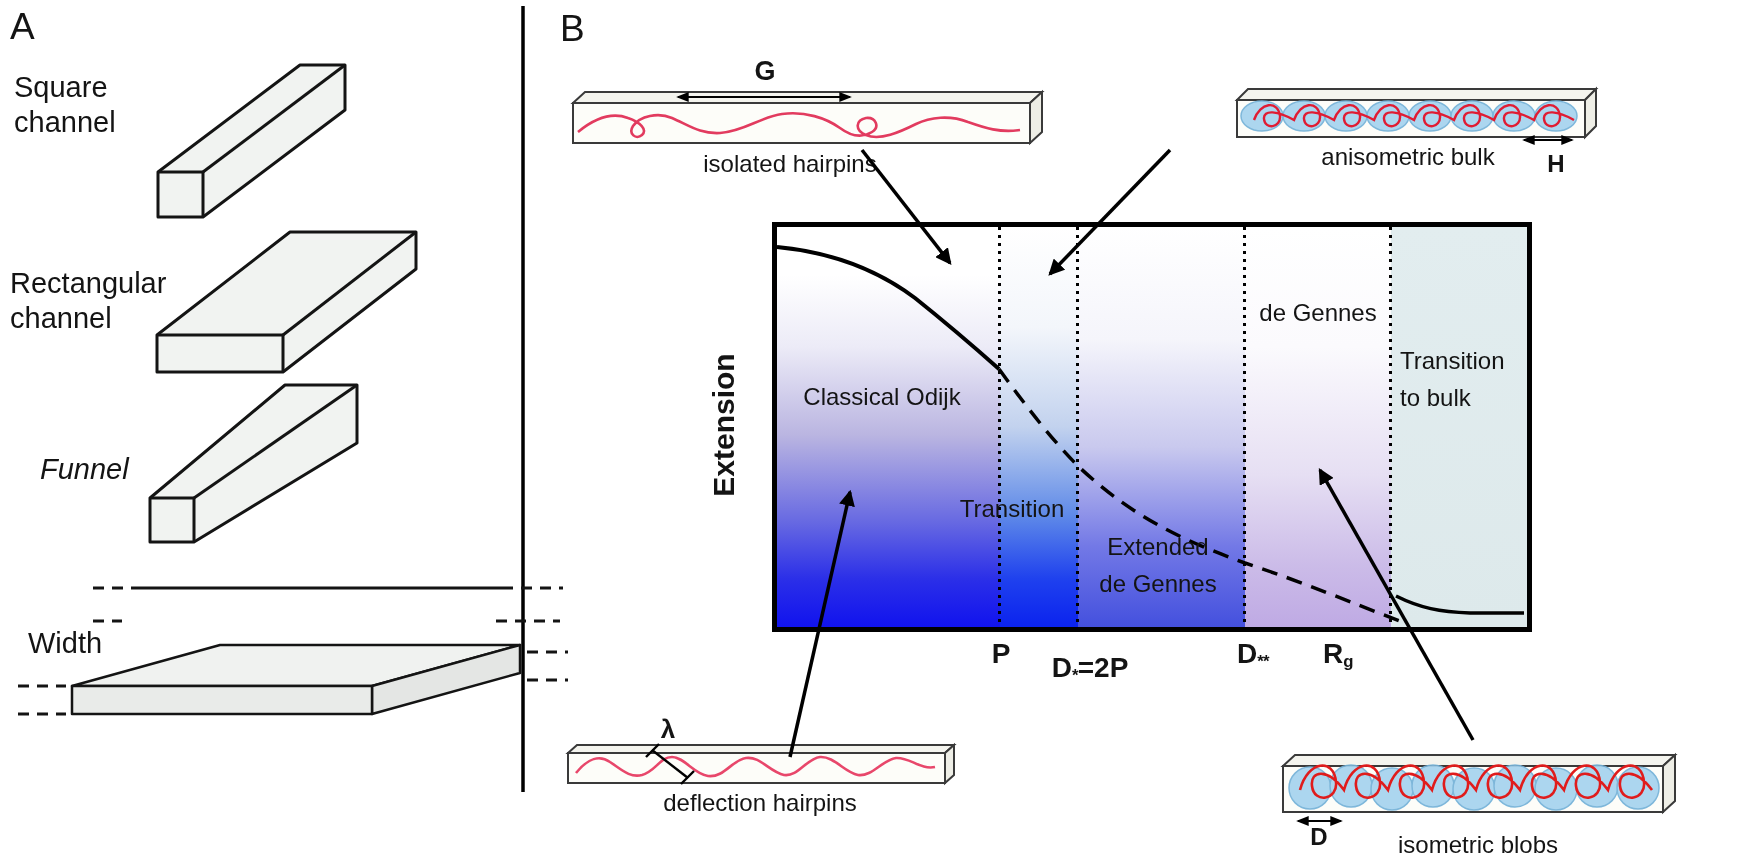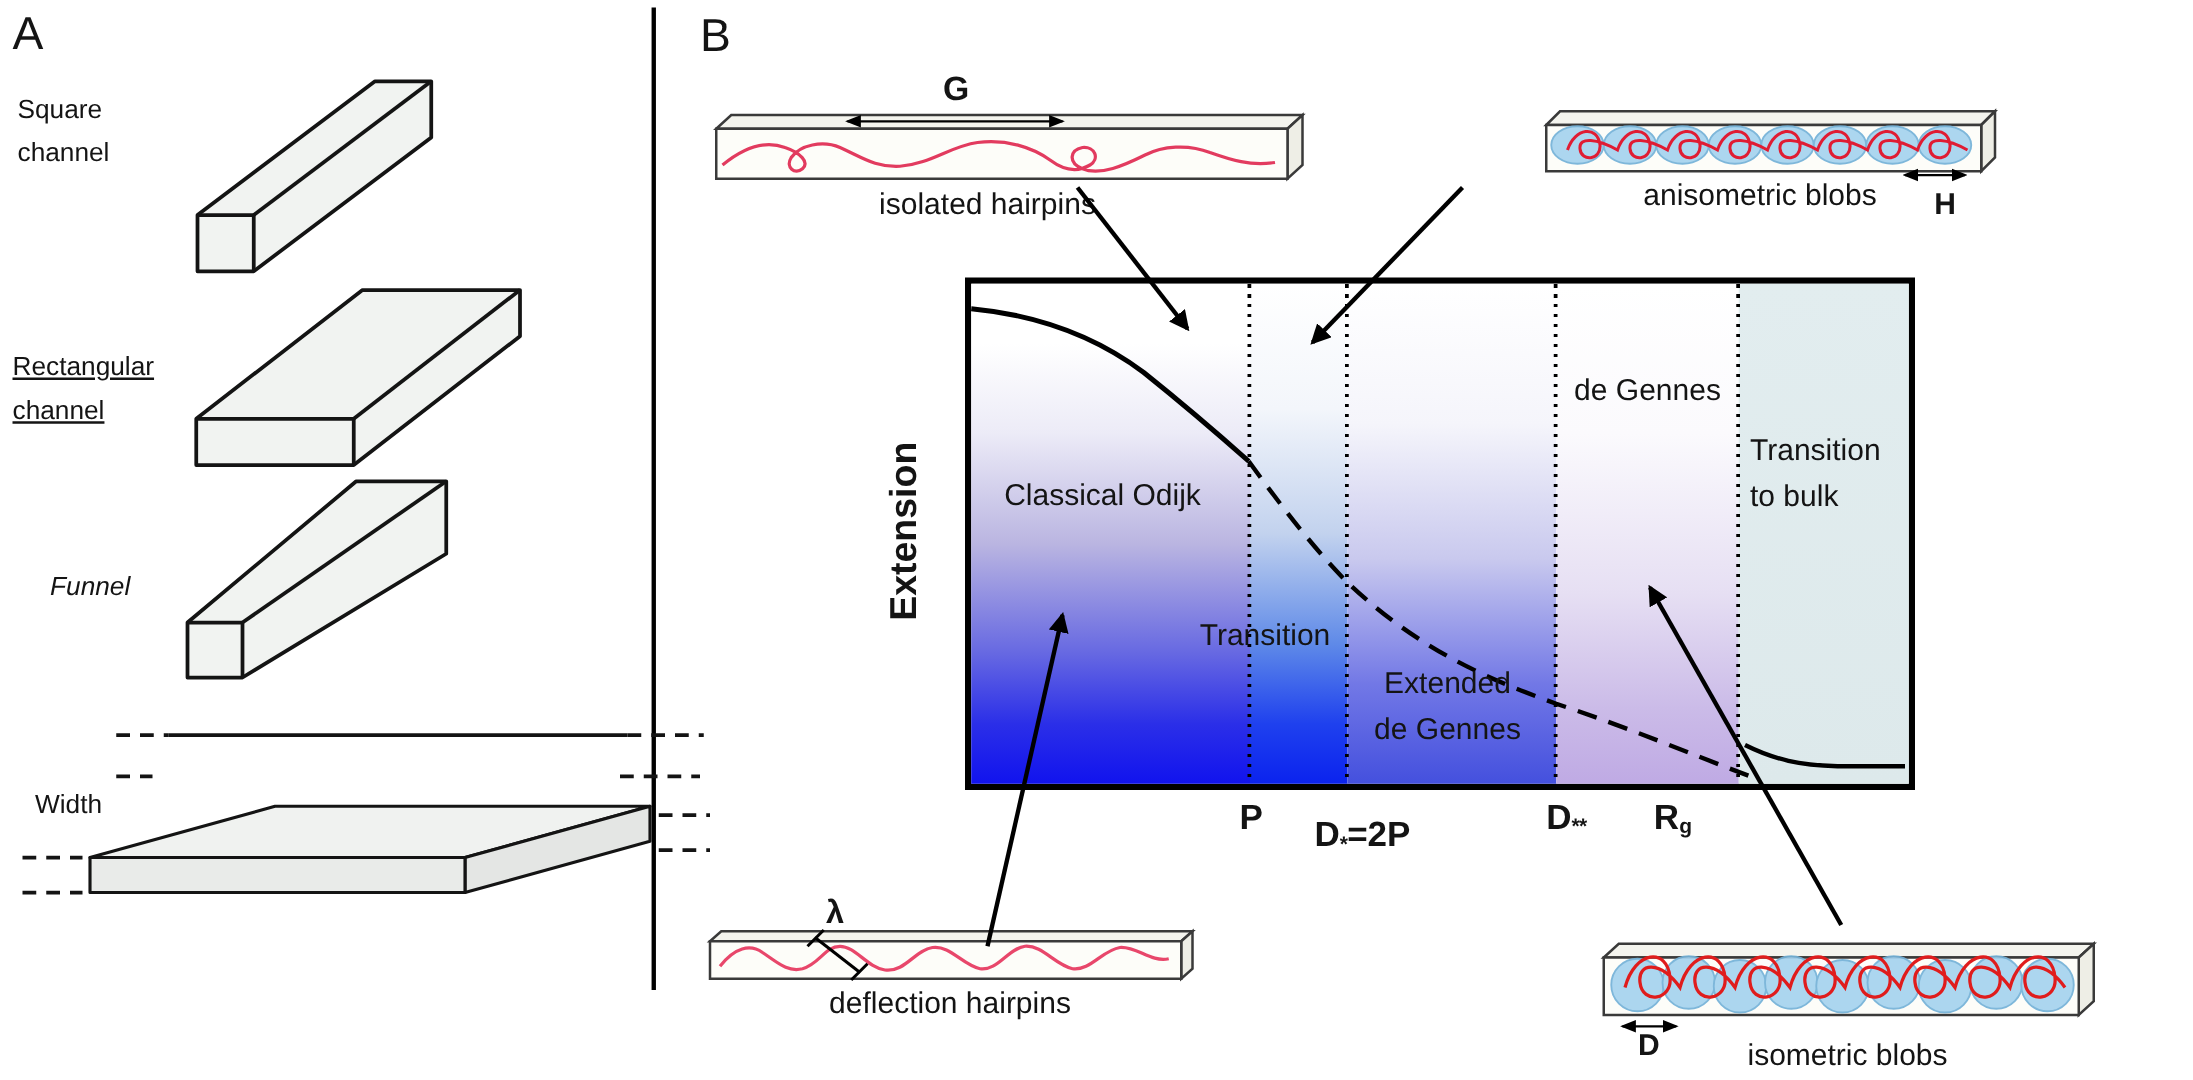--- a/index.html
+++ b/index.html
@@ -4,21 +4,21 @@
 <style>
   html,body{margin:0;padding:0;background:#fff;}
   #stage{
     position:relative;width:1754px;height:864px;background:#ffffff;overflow:hidden;
     font-family:"Liberation Sans", sans-serif;color:#141414;
   }
   .txt{position:absolute;color:#141414;white-space:nowrap;}
   .ml{white-space:pre-line;}
   .ctr{transform:translateX(-50%);text-align:center;}
   .panel-letter{font-size:37px;font-weight:400;}
-  .a-item{font-size:21px;line-height:35px;font-weight:400;}
+  .a-item{font-size:29px;line-height:35px;font-weight:400;}
   .caption{font-size:24px;font-weight:400;}
   .dim{font-weight:700;}
   .region-label{font-size:24px;line-height:37px;font-weight:400;z-index:6;}
   .axis-label{font-size:30px;font-weight:700;z-index:6;}
   .tick{font-size:28px;font-weight:700;z-index:6;}
   .tick .sub{font-size:0.6em;vertical-align:-0.22em;letter-spacing:-0.04em;}
   #chart{
     position:absolute;left:772px;top:222px;width:750px;height:400px;
     border:5px solid #000;z-index:1;
   }
@@ -182,31 +182,31 @@
 
     <line x1="862" y1="150" x2="950" y2="263" stroke="#000" stroke-width="3.5" marker-end="url(#mArrow)"></line>
     <line x1="1170" y1="150" x2="1050" y2="274" stroke="#000" stroke-width="3.5" marker-end="url(#mArrow)"></line>
     <line x1="790" y1="757" x2="850" y2="492" stroke="#000" stroke-width="3.5" marker-end="url(#mArrow)"></line>
     <line x1="1473" y1="740" x2="1320" y2="470" stroke="#000" stroke-width="3.5" marker-end="url(#mArrow)"></line>
   </svg>
 
   <div class="txt panel-letter" style="left:10px;top:6px;">A</div>
   <div class="txt a-item ml" style="left:14px;top:70px;">Square
 channel</div>
-  <div class="txt a-item ml" style="left:10px;top:276px;text-decoration:underline;">Rectangular
+  <div class="txt a-item ml" style="left:10px;top:266px;">Rectangular
 channel</div>
   <div class="txt a-item" style="left:40px;top:452px;font-style:italic;">Funnel</div>
   <div class="txt a-item" style="left:28px;top:626px;">Width</div>
 
   <div class="txt panel-letter" style="left:560px;top:8px;">B</div>
 
   <div class="txt dim" style="left:765px;top:56px;font-size:27px;transform:translateX(-50%);">G</div>
   <div class="txt caption ctr" style="left:790px;top:150px;">isolated hairpins</div>
 
-  <div class="txt caption ctr" style="left:1408px;top:143px;">anisometric blobs</div>
+  <div class="txt caption ctr" style="left:1408px;top:143px;">anisometric bulk</div>
   <div class="txt dim" style="left:1556px;top:150px;font-size:24px;transform:translateX(-50%);">H</div>
 
   <div class="txt dim" style="left:668px;top:714px;font-size:26px;transform:translateX(-50%);">λ</div>
   <div class="txt caption ctr" style="left:760px;top:789px;">deflection hairpins</div>
 
   <div class="txt dim" style="left:1319px;top:823px;font-size:24px;transform:translateX(-50%);">D</div>
   <div class="txt caption ctr" style="left:1478px;top:831px;">isometric blobs</div>
 
   <div class="txt axis-label" style="left:724px;top:425px;transform:translate(-50%,-50%) rotate(-90deg);">Extension</div>
 

